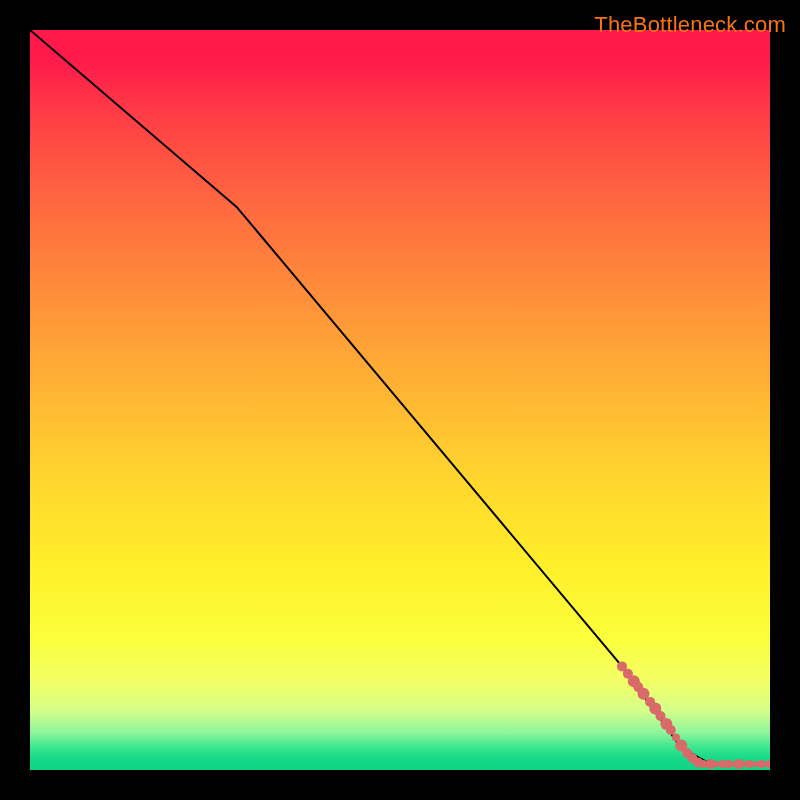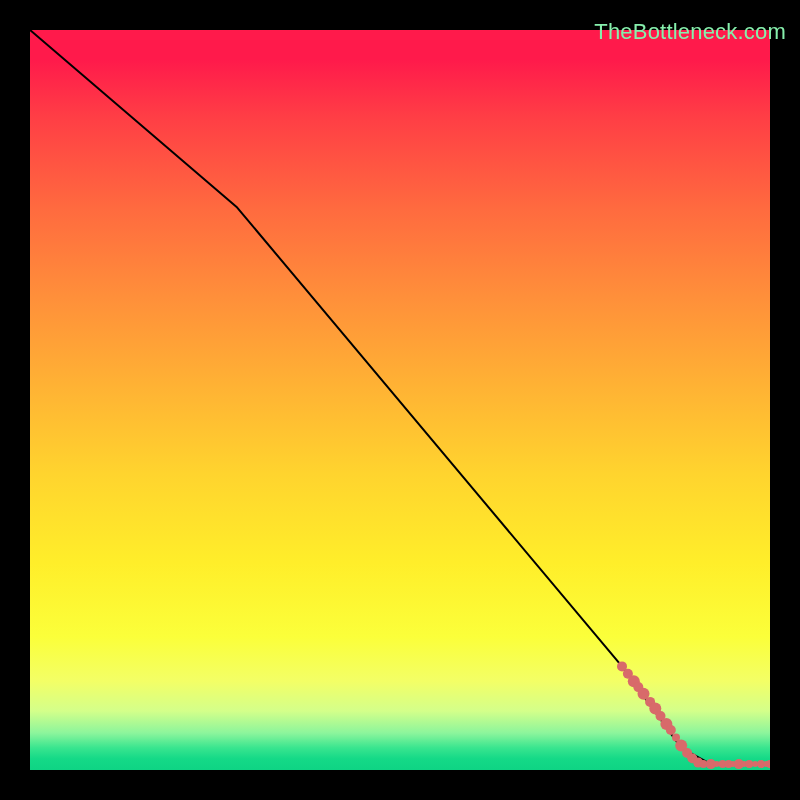--- a/index.html
+++ b/index.html
@@ -12,23 +12,23 @@
     overflow: hidden;
   }
   .frame {
     position: relative;
     width: 800px;
     height: 800px;
     background: #000;
   }
   .watermark {
     position: absolute;
-    top: 19px;
+    top: 12px;
     right: 14px;
-    color: #86efac;
+    color: #f97316;
     font-size: 22px;
     font-weight: 400;
     letter-spacing: 0.2px;
     z-index: 10;
   }
   .plot-area {
     position: absolute;
     left: 30px;
     top: 30px;
     width: 740px;

